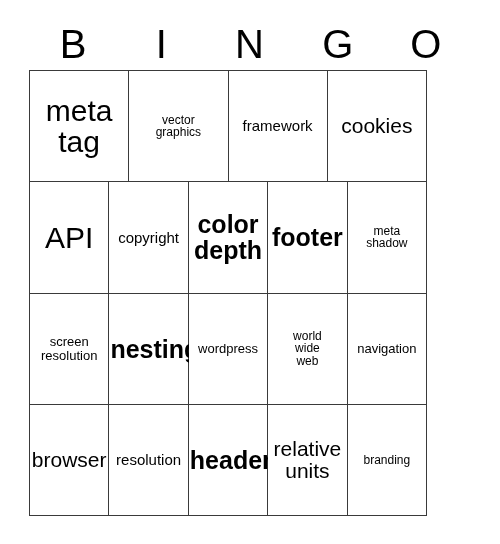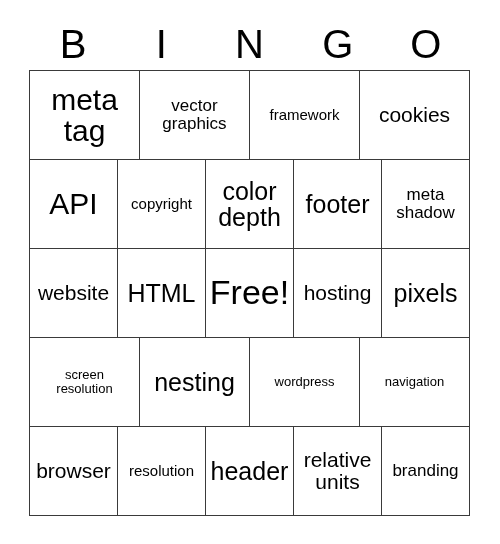--- a/index.html
+++ b/index.html
@@ -34,21 +34,21 @@
     align-items: center;
     justify-content: center;
     font-size: 40px;
     font-weight: 400;
     line-height: 1;
     letter-spacing: 0;
     color: #000000;
   }
 
   .grid {
-    width: 441px;
+    width: 398px;
     height: 446px;
     border-left: 1px solid #3a3a3a;
     border-top: 1px solid #3a3a3a;
     box-sizing: border-box;
     display: flex;
     flex-direction: column;
   }
   .grid-row {
     flex: 1 1 0;
     display: flex;
@@ -71,23 +71,23 @@
     display: block;
     width: 100%;
     line-height: 1.04;
     white-space: pre-line;
     color: #000000;
   }
 
   
   .fs-xl   { font-size: 34px; }
   .fs-lg   { font-size: 30px; }
-  .fs-md   { font-size: 25px; }
+  .fs-md   { font-size: 25px; font-weight: bold; }
   .fs-sm   { font-size: 21px; }
-  .fs-xs   { font-size: 17px; }
+  .fs-xs   { font-size: 12px; }
   .fs-xxs  { font-size: 15px; }
   .fs-tiny { font-size: 13px; }
 </style>
 </head>
 <body>
 
 <div class="card">
 
   <div class="header-row">
     <div class="header-cell">
@@ -138,45 +138,33 @@
         <div class="cell">
           <span class="cell-text fs-md">footer</span>
         </div>
         <div class="cell">
           <span class="cell-text fs-xs">meta
 shadow</span>
         </div>
       </div>
       <div class="grid-row">
         <div class="cell">
-          <span class="cell-text fs-sm">website</span>
-        </div>
-        <div class="cell">
-          <span class="cell-text fs-md">HTML</span>
-        </div>
-        <div class="cell">
-          <span class="cell-text fs-xl">Free!</span>
-        </div>
-        <div class="cell">
-          <span class="cell-text fs-sm">hosting</span>
-        </div>
-        <div class="cell">
-          <span class="cell-text fs-md">pixels</span>
-        </div>
-      </div>
-      <div class="grid-row">
-        <div class="cell">
           <span class="cell-text fs-tiny">screen
 resolution</span>
         </div>
         <div class="cell">
           <span class="cell-text fs-md">nesting</span>
         </div>
         <div class="cell">
           <span class="cell-text fs-tiny">wordpress</span>
+        </div>
+        <div class="cell">
+          <span class="cell-text fs-xs">world
+wide
+web</span>
         </div>
         <div class="cell">
           <span class="cell-text fs-tiny">navigation</span>
         </div>
       </div>
       <div class="grid-row">
         <div class="cell">
           <span class="cell-text fs-sm">browser</span>
         </div>
         <div class="cell">

